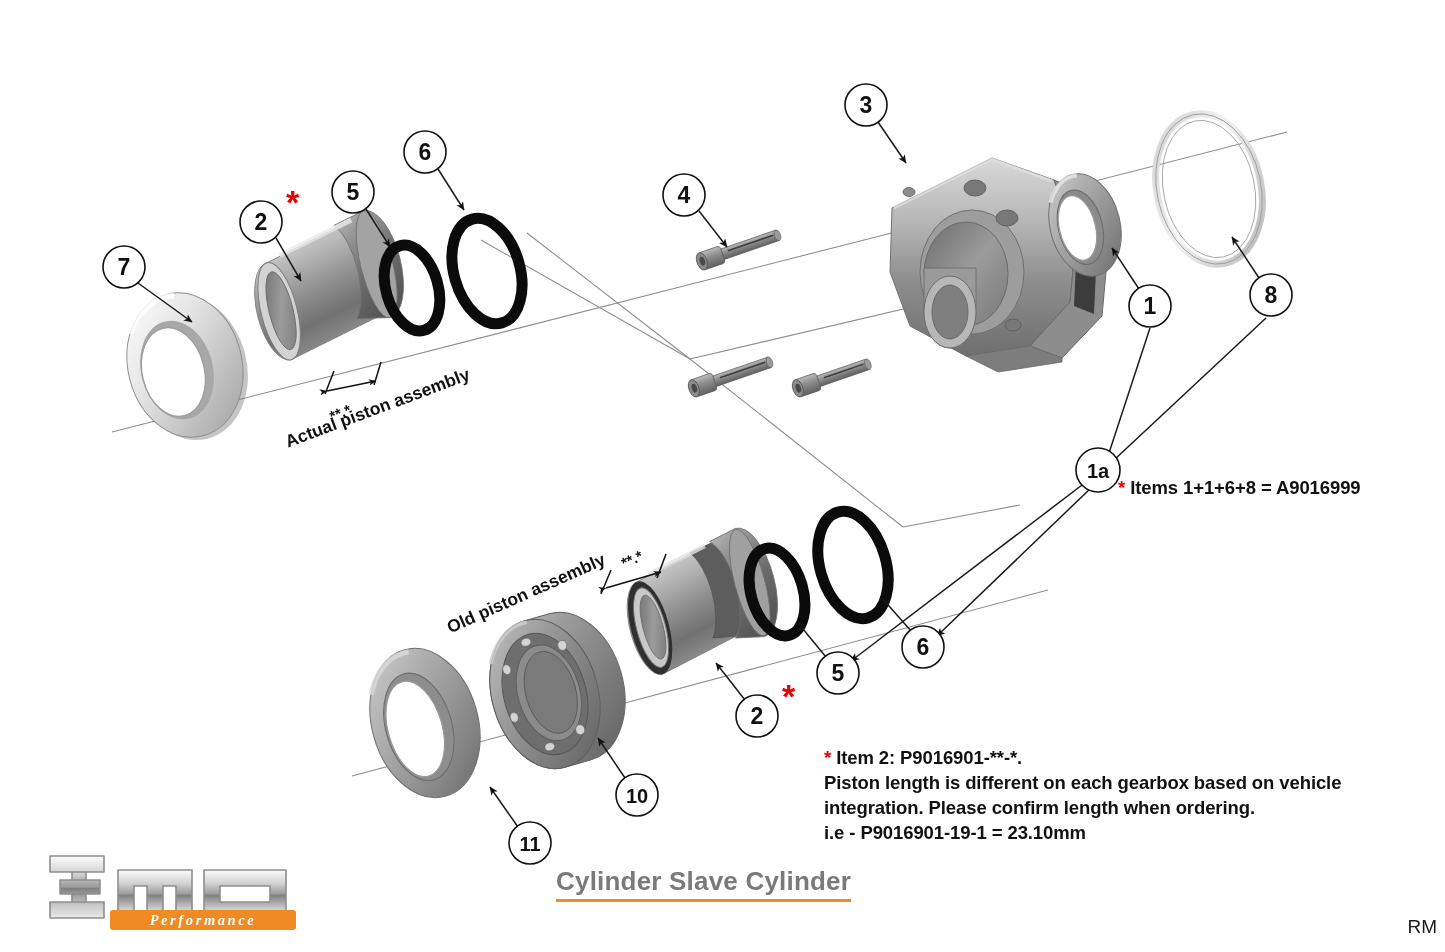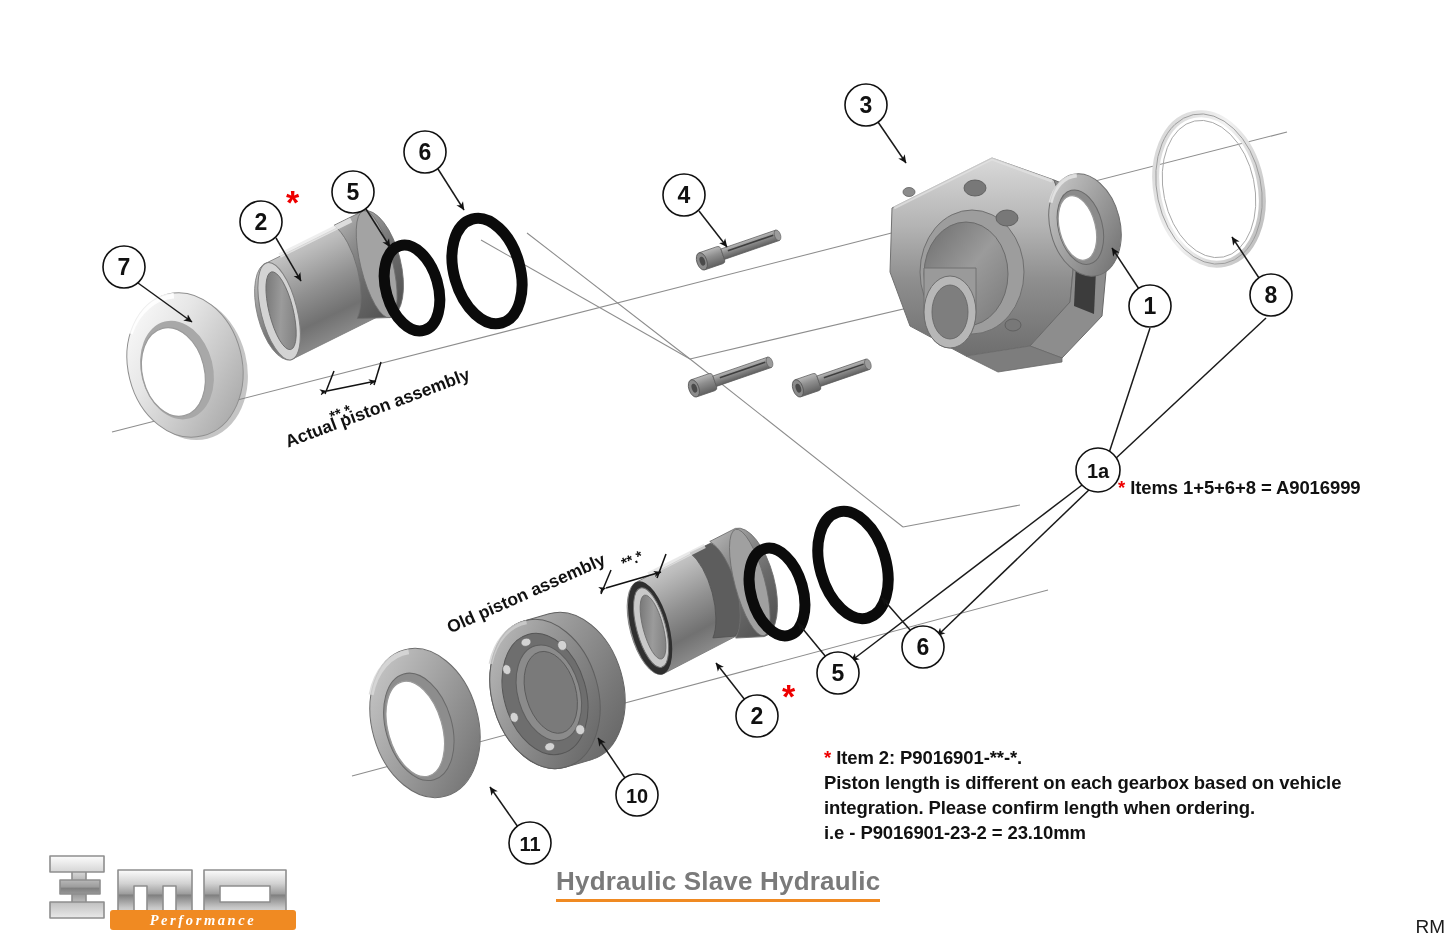--- a/index.html
+++ b/index.html
@@ -28,21 +28,21 @@
 
   #title{
     position:absolute;left:556px;top:866px;
     font-size:26px;font-weight:700;color:#7a7a7a;
     letter-spacing:0.2px;
     border-bottom:3px solid #f08a22;
     padding-bottom:2px;
     white-space:nowrap;
   }
   #rm{
-    position:absolute;right:0;top:916px;
+    position:absolute;right:8px;top:916px;
     font-size:19px;color:#1b1b1b;font-weight:400;
   }
 
   
   .asm-label{
     position:absolute;
     font-size:17.5px;font-weight:700;color:#111;
     white-space:nowrap;
     transform-origin:0 50%;
   }
@@ -384,28 +384,28 @@
         </g>
       </g>
   </svg>
 
   <div class="asm-label" id="label-actual">Actual piston assembly</div>
   <div class="dim-text" id="dim-actual">**.*</div>
 
   <div class="asm-label" id="label-old">Old piston assembly</div>
   <div class="dim-text" id="dim-old">**.*</div>
 
-  <div class="note" id="note-kit"><span class="ast">*</span><span id="kit-note-text"> Items 1+5+6+8 = A9016999</span></div>
+  <div class="note" id="note-kit"><span class="ast">*</span><span id="kit-note-text"> Items 1+1+6+8 = A9016999</span></div>
 
   <div class="note" id="note-item2"><span class="ast">*</span><span id="item2-note-body"> Item 2: P9016901-**-*.
 Piston length is different on each gearbox based on vehicle
 integration. Please confirm length when ordering.
-i.e - P9016901-23-2 = 23.10mm</span></div>
-
-  <div id="title">Hydraulic Slave Hydraulic</div>
+i.e - P9016901-19-1 = 23.10mm</span></div>
+
+  <div id="title">Cylinder Slave Cylinder</div>
 
   <div id="rm">RM</div>
 
   <div id="logo">
     <svg viewBox="0 0 262 88" width="262" height="88">
       <defs>
         <linearGradient id="gLogo" x1="0" y1="0" x2="0" y2="1">
           <stop offset="0" stop-color="#fcfcfc"></stop>
           <stop offset="0.28" stop-color="#d2d2d2"></stop>
           <stop offset="0.5" stop-color="#9c9c9c"></stop>

